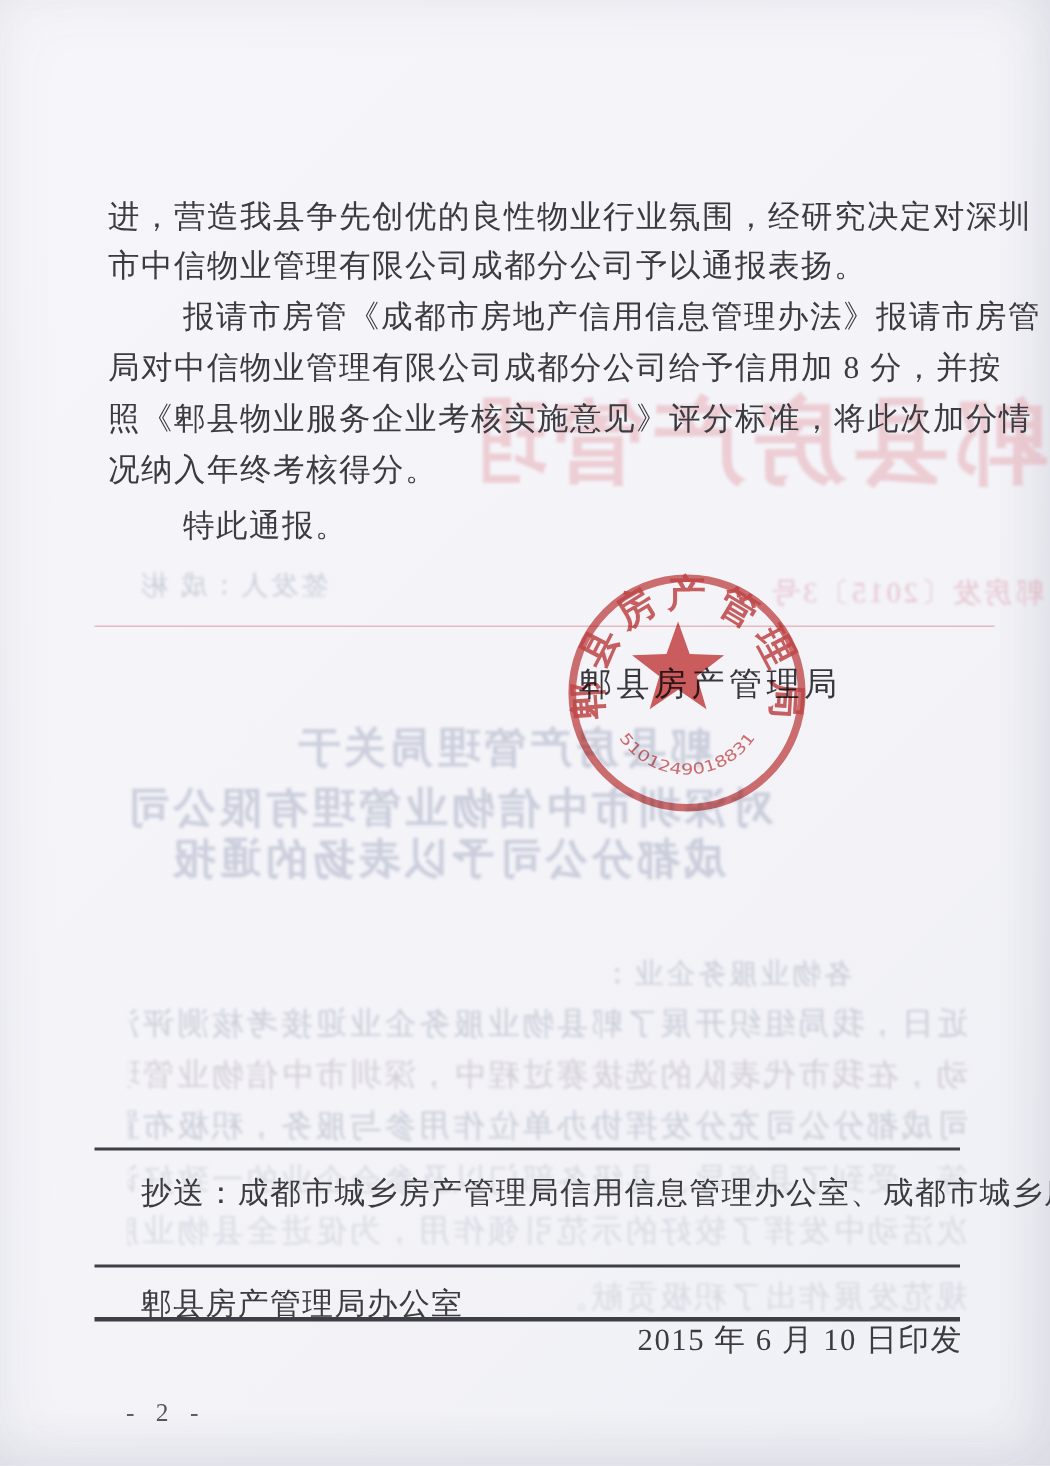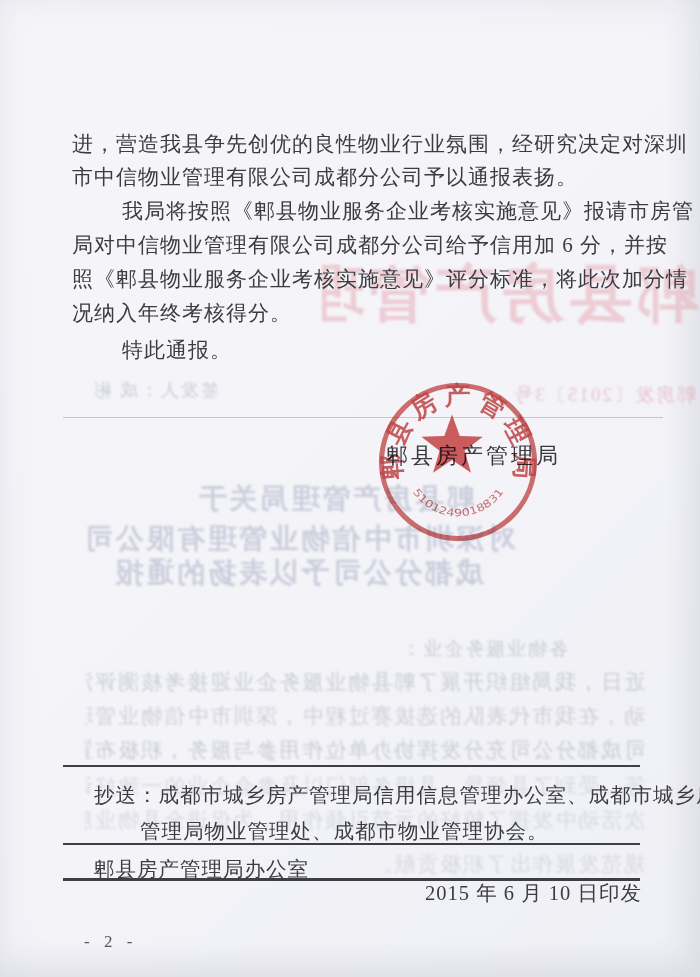--- a/index.html
+++ b/index.html
@@ -74,22 +74,22 @@
   <div class="abs ghost ghost-gray" style="left:85px;top:668px;width:560px;overflow:hidden;">近日，我局组织开展了郫县物业服务企业迎接考核测评活动</div>
   <div class="abs ghost ghost-gray" style="left:85px;top:702px;width:560px;overflow:hidden;color:rgba(160,140,160,.36);">动，在我市代表队的选拔赛过程中，深圳市中信物业管理有限公</div>
   <div class="abs ghost ghost-gray" style="left:85px;top:736px;width:560px;overflow:hidden;">司成都分公司充分发挥协办单位作用参与服务，积极布置场地，</div>
 
   <div class="abs ghost ghost-faint" style="left:85px;top:772px;width:560px;overflow:hidden;">等，受到了县领导、县级各部门以及参会企业的一致好评，在这</div>
   <div class="abs ghost ghost-faint" style="left:85px;top:806px;width:560px;overflow:hidden;">次活动中发挥了较好的示范引领作用，为促进全县物业服务行业</div>
   <div class="abs ghost ghost-faint" style="left:300px;top:850px;width:345px;overflow:hidden;">规范发展作出了积极贡献。</div>
 
   <div class="abs bodyline" style="left:72px;top:134px;">进，营造我县争先创优的良性物业行业氛围，经研究决定对深圳</div>
   <div class="abs bodyline" style="left:72px;top:167px;">市中信物业管理有限公司成都分公司予以通报表扬。</div>
-  <div class="abs bodyline" style="left:122px;top:201px;">我局将按照《郫县物业服务企业考核实施意见》报请市房管</div>
-  <div class="abs bodyline" style="left:72px;top:235px;">局对中信物业管理有限公司成都分公司给予信用加 6 分，并按</div>
+  <div class="abs bodyline" style="left:122px;top:201px;">报请市房管《成都市房地产信用信息管理办法》报请市房管</div>
+  <div class="abs bodyline" style="left:72px;top:235px;">局对中信物业管理有限公司成都分公司给予信用加 8 分，并按</div>
   <div class="abs bodyline" style="left:72px;top:269px;">照《郫县物业服务企业考核实施意见》评分标准，将此次加分情</div>
   <div class="abs bodyline" style="left:72px;top:303px;">况纳入年终考核得分。</div>
   <div class="abs bodyline" style="left:122px;top:340px;">特此通报。</div>
 
   <div class="abs sig" style="left:386px;top:441px;">郫县房产管理局</div>
 
   <svg class="abs sealbox" style="left:373px;top:377px;" width="170" height="170" viewBox="0 0 200 200">
     <defs>
       <path id="sealArcTop" d="M 36.1 123.3 A 68 68 0 1 1 163.9 123.3" fill="none"></path>
       <path id="sealArcBottom" d="M 44.6 132 A 64 64 0 0 0 155.4 132" fill="none"></path>
@@ -100,21 +100,20 @@
       <textPath href="#sealArcTop" startOffset="4" textLength="252" lengthAdjust="spacing">郫县房产管理局</textPath>
     </text>
     <text font-family="DejaVu Sans, sans-serif" font-size="12" fill="rgba(202,78,78,0.8)">
       <textPath href="#sealArcBottom" startOffset="4" textLength="126" lengthAdjust="spacingAndGlyphs">5101249018831</textPath>
     </text>
   </svg>
 
   <div class="rule" style="left:63px;top:765px;width:577px;height:2px;"></div>
 
   <div class="abs cc" style="left:94px;top:781px;">抄送：成都市城乡房产管理局信用信息管理办公室、成都市城乡房产</div>
-  <div class="abs cc" style="left:140px;top:817px;">管理局物业管理处、成都市物业管理协会。</div>
 
   <div class="rule" style="left:63px;top:843px;width:577px;height:2px;"></div>
 
   <div class="abs cc" style="left:94px;top:855px;text-align:right;">郫县房产管理局办公室</div>
   <div class="abs cc" style="left:425px;top:855px;margin-top:24px;">2015 年 6 月 10 日印发</div>
 
   <div class="rule" style="left:63px;top:878px;width:577px;height:3px;"></div>
 
   <div class="abs pagenum" style="left:84px;top:932px;">- 2 -</div>
 

